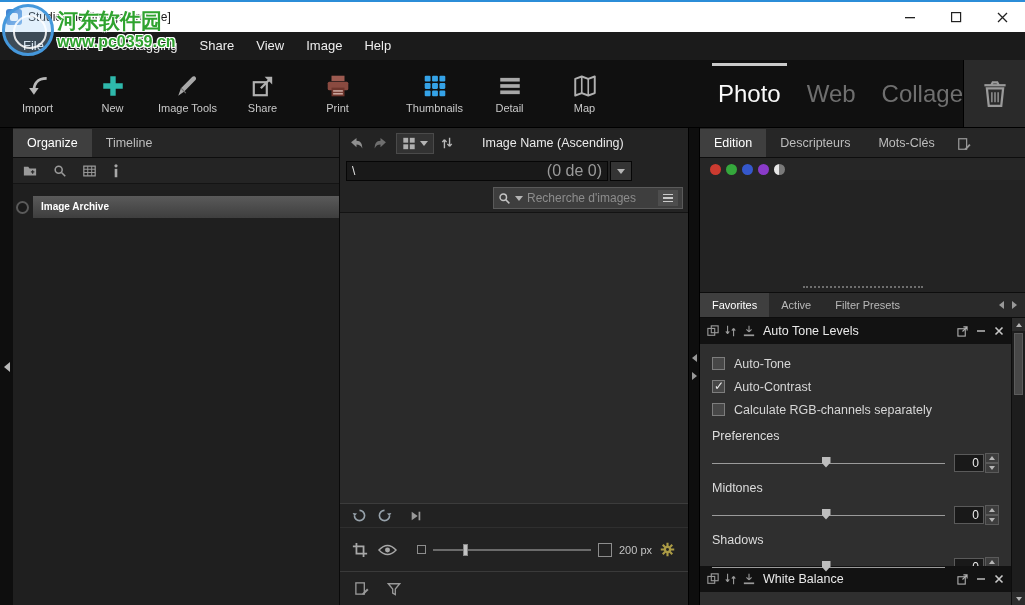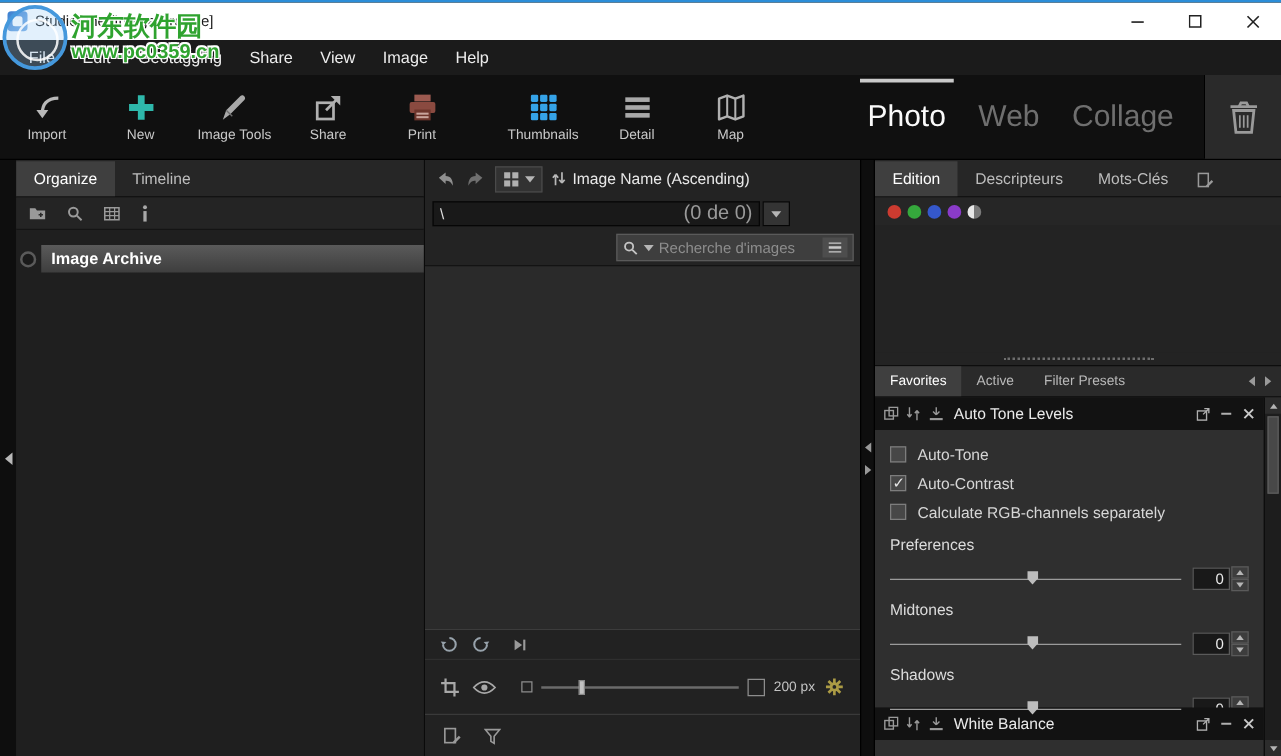--- a/index.html
+++ b/index.html
@@ -19,21 +19,21 @@
 
   
   .menubar { height:28px; background:#1b1b1b; display:flex; align-items:center; padding-left:12px; }
   .menu-item { padding:0 11px; font-size:13px; color:#ededed; line-height:28px; }
 
   
   .toolbar { height:68px; background:#101010; display:flex; align-items:stretch; border-bottom:1px solid #000; }
   .tool-btn { width:75px; display:flex; flex-direction:column; align-items:center; justify-content:center; gap:3px; }
   .tool-btn .lbl { font-size:11px; color:#c9c9c9; white-space:nowrap; }
   .group-gap { margin-left:22px; }
-  .modes { margin-left:auto; display:flex; align-items:center; gap:26px; padding-right:24px; }
+  .modes { margin-left:auto; display:flex; align-items:center; gap:26px; }
   .mode { font-size:24px; color:#6f6f6f; position:relative; }
   .mode.active { color:#fafafa; }
   .mode.active::before { content:""; position:absolute; top:-17px; left:-6px; right:-6px; height:3px; background:#c9c9c9; }
   .trash-panel { width:62px; background:#2a2a2a; border-left:1px solid #000; display:flex; align-items:center; justify-content:center; }
 
   
   .main { display:flex; height:477px; }
   .left-strip { width:13px; background:#0e0e0e; display:flex; align-items:center; justify-content:center; }
   .left-panel { width:327px; display:flex; flex-direction:column; background:#1f1f1f; border-right:1px solid #0a0a0a; }
   .center-panel { width:348px; display:flex; flex-direction:column; background:#232323; }
@@ -54,27 +54,27 @@
   .ptab { padding:0 14px; line-height:28px; height:28px; font-size:12.5px; color:#bdbdbd; }
   .ptab.active { background:#3f3f3f; color:#fff; }
   .tab-extra-icon { margin-left:8px; margin-bottom:6px; }
 
   
   .lp-icons { height:26px; background:#242424; border-bottom:1px solid #141414; display:flex; align-items:center; gap:15px; padding-left:9px; }
   .lp-tree { flex:1; background:#1f1f1f; padding-top:12px; }
   .tree-row { display:flex; align-items:center; height:22px; }
   .tree-bullet { width:13px; height:13px; border-radius:50%; background:#1a1a1a; border:2px solid #5a5a5a; margin-left:3px; flex:none; }
   .tree-bar { flex:1; margin-left:4px; height:22px; line-height:22px; padding-left:8px;
-              background:linear-gradient(#5a5a5a,#3e3e3e); color:#fff; font-weight:bold; font-size:13px; }
+              background:linear-gradient(#5a5a5a,#3e3e3e); color:#fff; font-weight:bold; font-size:10px; }
 
   
   .c-row1 { height:30px; display:flex; align-items:center; gap:7px; padding:0 8px; }
   .view-btn { display:flex; align-items:center; gap:4px; padding:3px 5px; background:#323232; border:1px solid #4a4a4a; }
   .sort-group { display:flex; align-items:center; gap:5px; }
-  .sort-label { font-size:12.5px; color:#e9e9e9; }
+  .sort-label { font-size:12.5px; color:#e9e9e9;margin-left:24px; }
   .c-row2 { height:26px; display:flex; align-items:center; padding:0 6px; }
   .path-combo { width:262px; height:20px; background:#191919; border:1px solid #060606; display:flex; align-items:center; padding:0 5px; }
   .path-val { font-size:12px; color:#e4e4e4; }
   .path-count { margin-left:auto; font-size:16px; color:#9a9a9a; }
   .combo-arrow { width:22px; height:20px; margin-left:2px; background:#343434; border:1px solid #060606; display:flex; align-items:center; justify-content:center; }
   .c-row3 { height:28px; display:flex; align-items:center; justify-content:flex-end; padding:0 5px; }
   .search-box { width:190px; height:22px; background:#3e3e3e; border:1px solid #5a5a5a; display:flex; align-items:center; gap:4px; padding:0 4px; }
   .search-input { flex:1; min-width:0; background:transparent; border:none; outline:none; color:#cfcfcf; font-size:12px; font-family:"Liberation Sans",sans-serif; }
   .search-input::placeholder { color:#8d8d8d; }
   .search-menu-btn { width:20px; height:16px; background:#4d4d4d; display:flex; flex-direction:column; justify-content:center; align-items:center; gap:2px; flex:none; }

